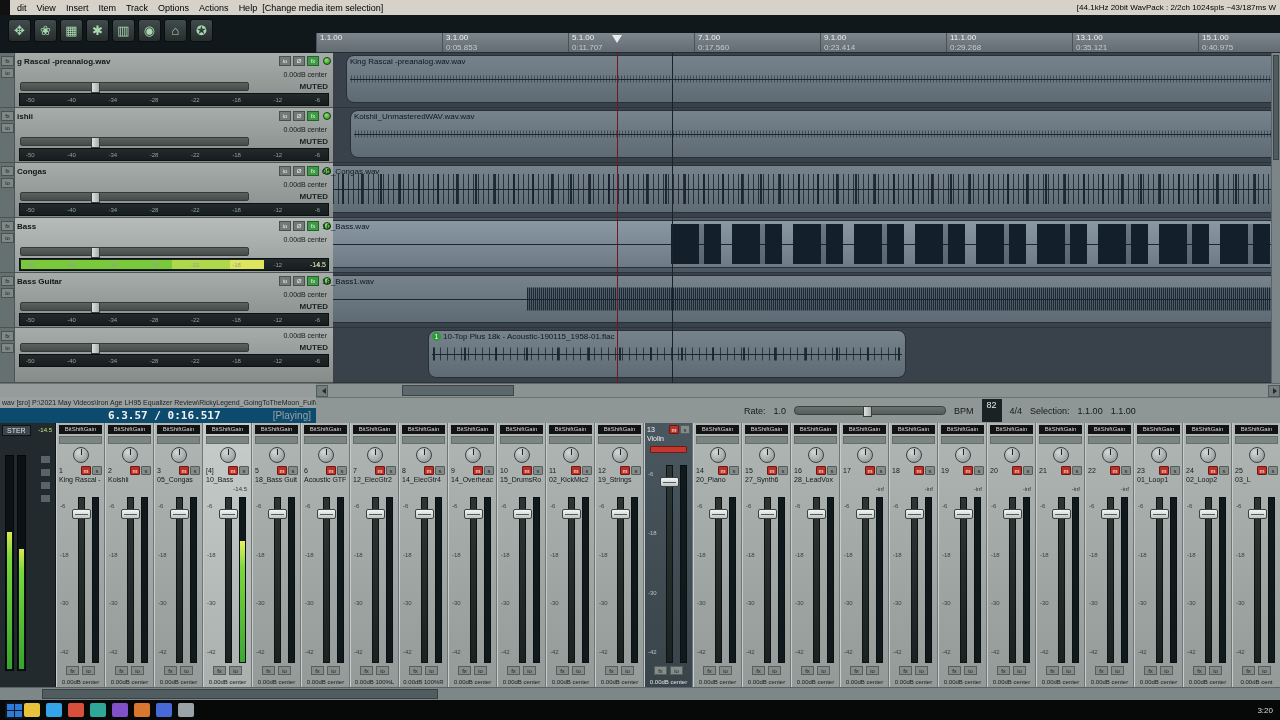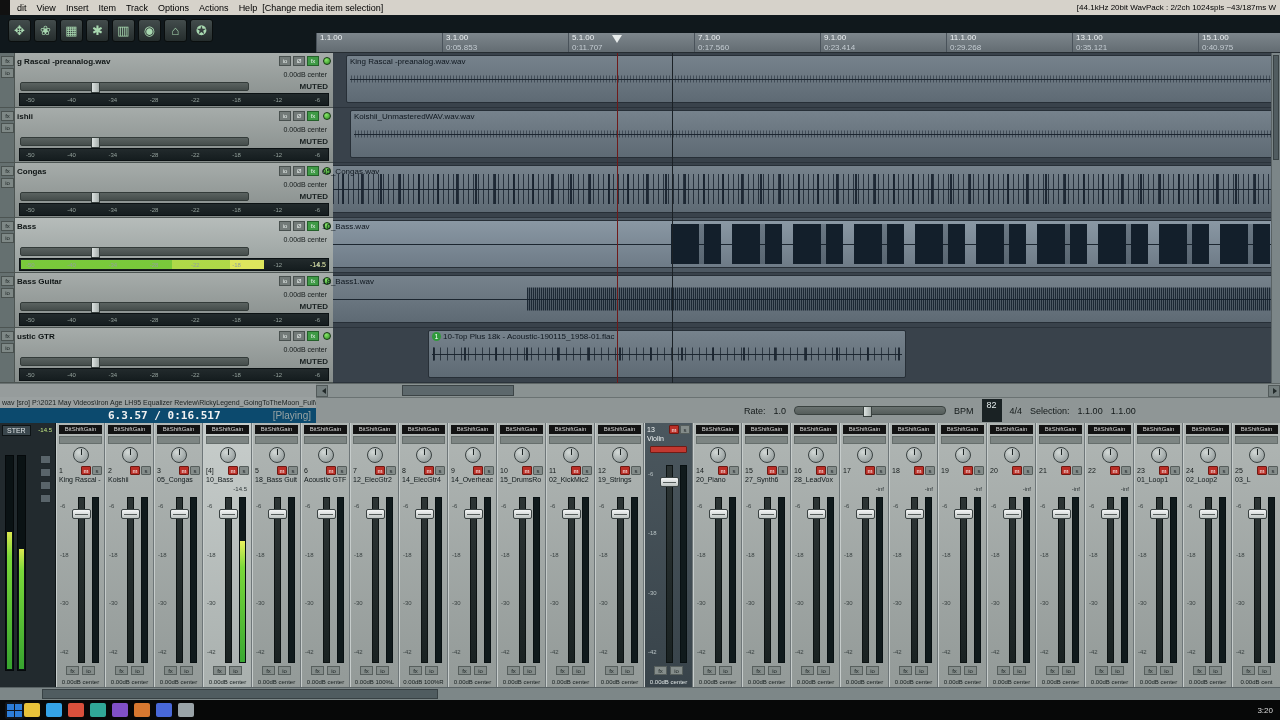--- a/index.html
+++ b/index.html
@@ -23,21 +23,21 @@
   #ruler { position:absolute; left:316px; top:33px; width:964px; height:20px; background:linear-gradient(#7d868c,#636c72); border-bottom:1px solid #262d32; overflow:hidden; z-index:6; }
   #ruler-ticks { display:flex; height:100%; }
   .tick { width:126px; flex:none; border-left:1px solid #49525a; padding-left:3px; color:#eef2f4; font-size:8px; line-height:10px; white-space:nowrap; }
   .tick-time { color:#c4ccd2; }
   #ruler-marker { position:absolute; left:296px; top:2px; width:0; height:0; border:5px solid transparent; border-top:8px solid #e8ecec; }
 
   
   #arrange { position:absolute; left:316px; top:53px; width:964px; height:330px; background:#3d4750; overflow:hidden; }
   .lane { position:relative; height:55px; background:#39424b; border-bottom:1px solid #2b333b; }
   .lane.selected { background:#4d5862; }
-  .item { position:absolute; top:2px; bottom:4px; background:linear-gradient(#76828c,#5e6a74); border:1px solid #272f37; border-radius:2px; overflow:hidden; }
+  .item { position:absolute; top:2px; bottom:4px; background:linear-gradient(#76828c,#5e6a74); border:1px solid #272f37; border-radius:8px; overflow:hidden; }
   .lane.selected .item { background:linear-gradient(#8a98a4,#6e7b87); }
   .item-label { position:absolute; top:1px; left:3px; font-size:8px; color:#0e161e; white-space:nowrap; z-index:3; }
   .badge { display:none; width:9px; height:9px; border-radius:50%; background:#2f9a3a; color:#fff; font-size:7px; text-align:center; line-height:9px; margin-right:2px; }
   .badge.show { display:inline-block; }
   .wf { position:absolute; top:50%; transform:translateY(-50%); left:4px; right:4px; }
   .wfline { position:absolute; top:50%; left:3px; right:3px; height:1px; background:#1c2630; }
   #lanes .lane:nth-child(1) .item { left:30px; right:2px; }
   #lanes .lane:nth-child(2) .item { left:34px; right:2px; }
   #lanes .lane:nth-child(3) .item, #lanes .lane:nth-child(4) .item, #lanes .lane:nth-child(5) .item { left:2px; right:2px; }
   #lanes .lane:nth-child(6) .item { left:112px; width:478px; }
@@ -469,27 +469,20 @@
           </div>
           <span class="tcp-peak"></span>
         </div>
       </div>
 
       <div class="tcp-track">
         <div class="tcp-left">
           <span class="gbtn">fx</span>
           <span class="gbtn">io</span>
         </div>
-        <div class="tcp-rowA">
-          <span class="tcp-name">ustic GTR</span>
-          <span class="tbtn">io</span>
-          <span class="tbtn">Ø</span>
-          <span class="tbtn tbtn-fx">fx</span>
-          <span class="rec-dot"></span>
-        </div>
         <div class="tcp-rowB">
           <span class="tcp-vol">0.00dB center</span>
         </div>
         <div class="tcp-rowC">
           <div class="hfader">
             <div class="hthumb"></div>
           </div>
           <span class="tcp-mute">MUTED</span>
         </div>
         <div class="tcp-meter">

